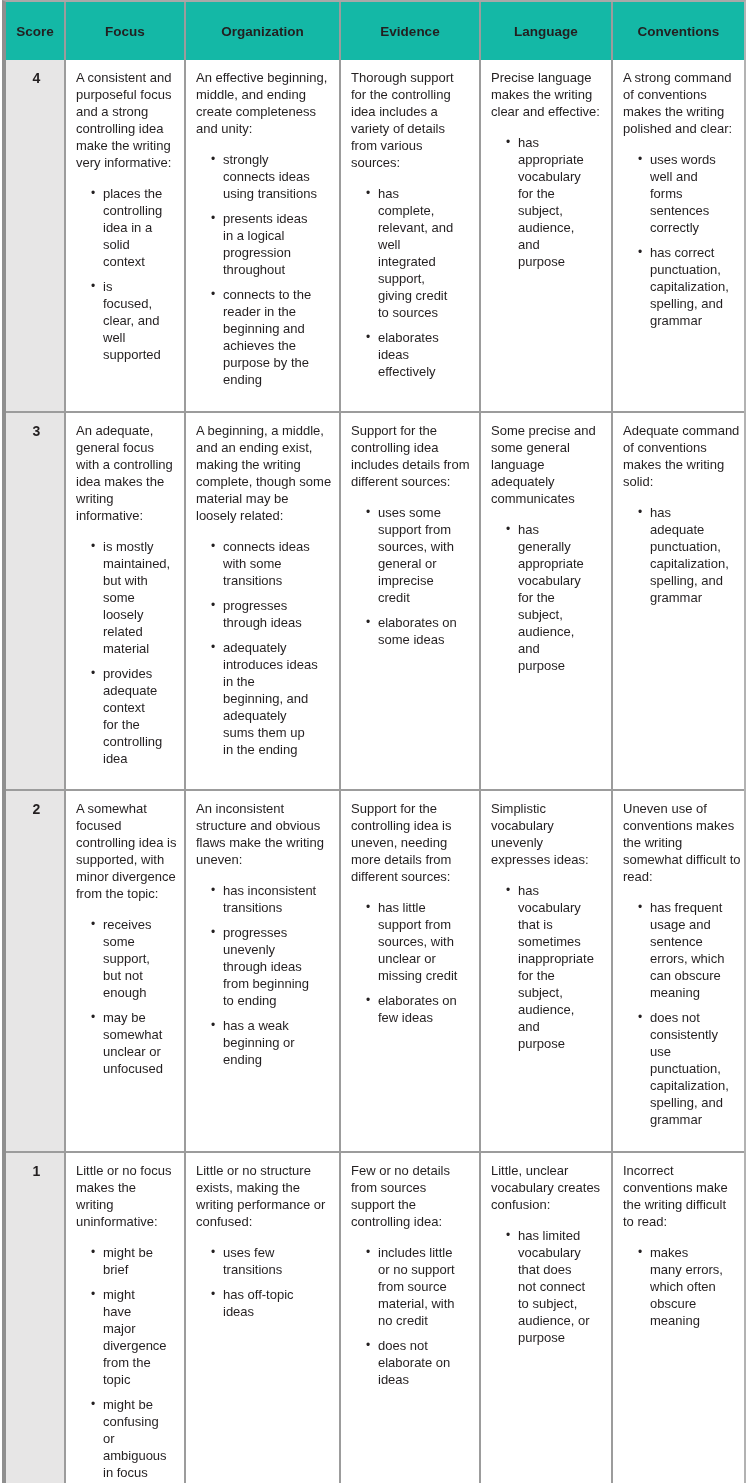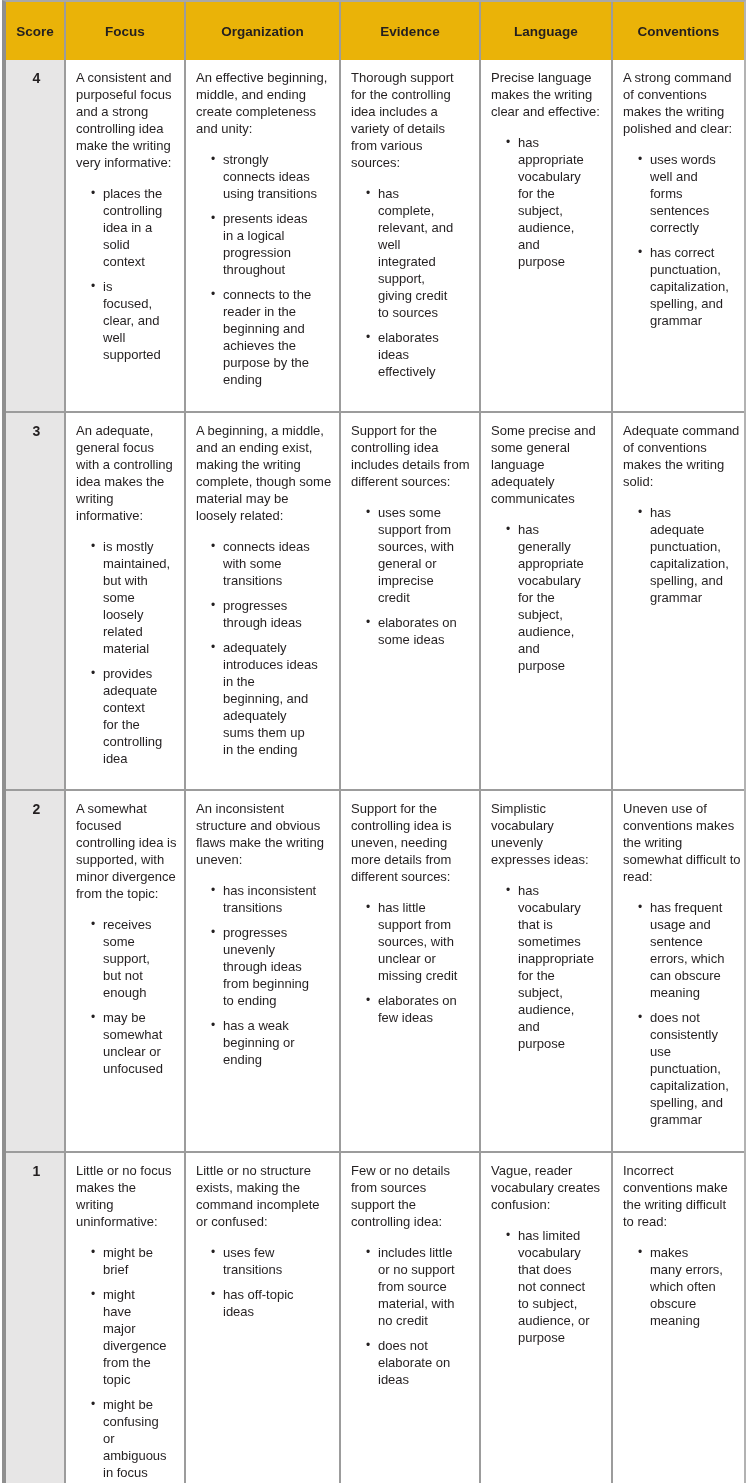--- a/index.html
+++ b/index.html
@@ -26,21 +26,21 @@
   .cell{
     border-right:2px solid #9c9c9c;
     padding:9px 7px 8px 10px;
     box-sizing:border-box;
     font-size:13px;line-height:17px;
   }
   .cell:last-child{border-right:none;}
   
   .row.header{min-height:58px;}
   .row.header .cell{
-    background:#eab308;
+    background:#14b8a6;
     display:flex;align-items:center;justify-content:center;
     font-weight:bold;font-size:13.5px;text-align:center;padding:6px 4px;
   }
   
   .score-cell{
     background:#e7e6e6;
     text-align:center;font-weight:bold;font-size:14px;
     padding-top:10px;
   }
   .row.r4{min-height:351px;}
@@ -200,35 +200,35 @@
         <div class="cell score-cell">1</div>
         <div class="cell">
           <p class="intro">Little or no focus makes the writing uninformative:</p>
           <ul class="bullets">
             <li>might be brief</li>
             <li>might have major divergence from the topic</li>
             <li>might be confusing or ambiguous in focus</li>
           </ul>
         </div>
         <div class="cell">
-          <p class="intro">Little or no structure exists, making the command incomplete or confused:</p>
+          <p class="intro">Little or no structure exists, making the writing performance or confused:</p>
           <ul class="bullets">
             <li>uses few transitions</li>
             <li>has off-topic ideas</li>
           </ul>
         </div>
         <div class="cell">
           <p class="intro">Few or no details from sources support the controlling idea:</p>
           <ul class="bullets">
             <li>includes little or no support from source material, with no credit</li>
             <li>does not elaborate on ideas</li>
           </ul>
         </div>
         <div class="cell">
-          <p class="intro">Vague, reader vocabulary creates confusion:</p>
+          <p class="intro">Little, unclear vocabulary creates confusion:</p>
           <ul class="bullets">
             <li>has limited vocabulary that does not connect to subject, audience, or purpose</li>
           </ul>
         </div>
         <div class="cell">
           <p class="intro">Incorrect conventions make the writing difficult to read:</p>
           <ul class="bullets">
             <li>makes many errors, which often obscure meaning</li>
           </ul>
         </div>

